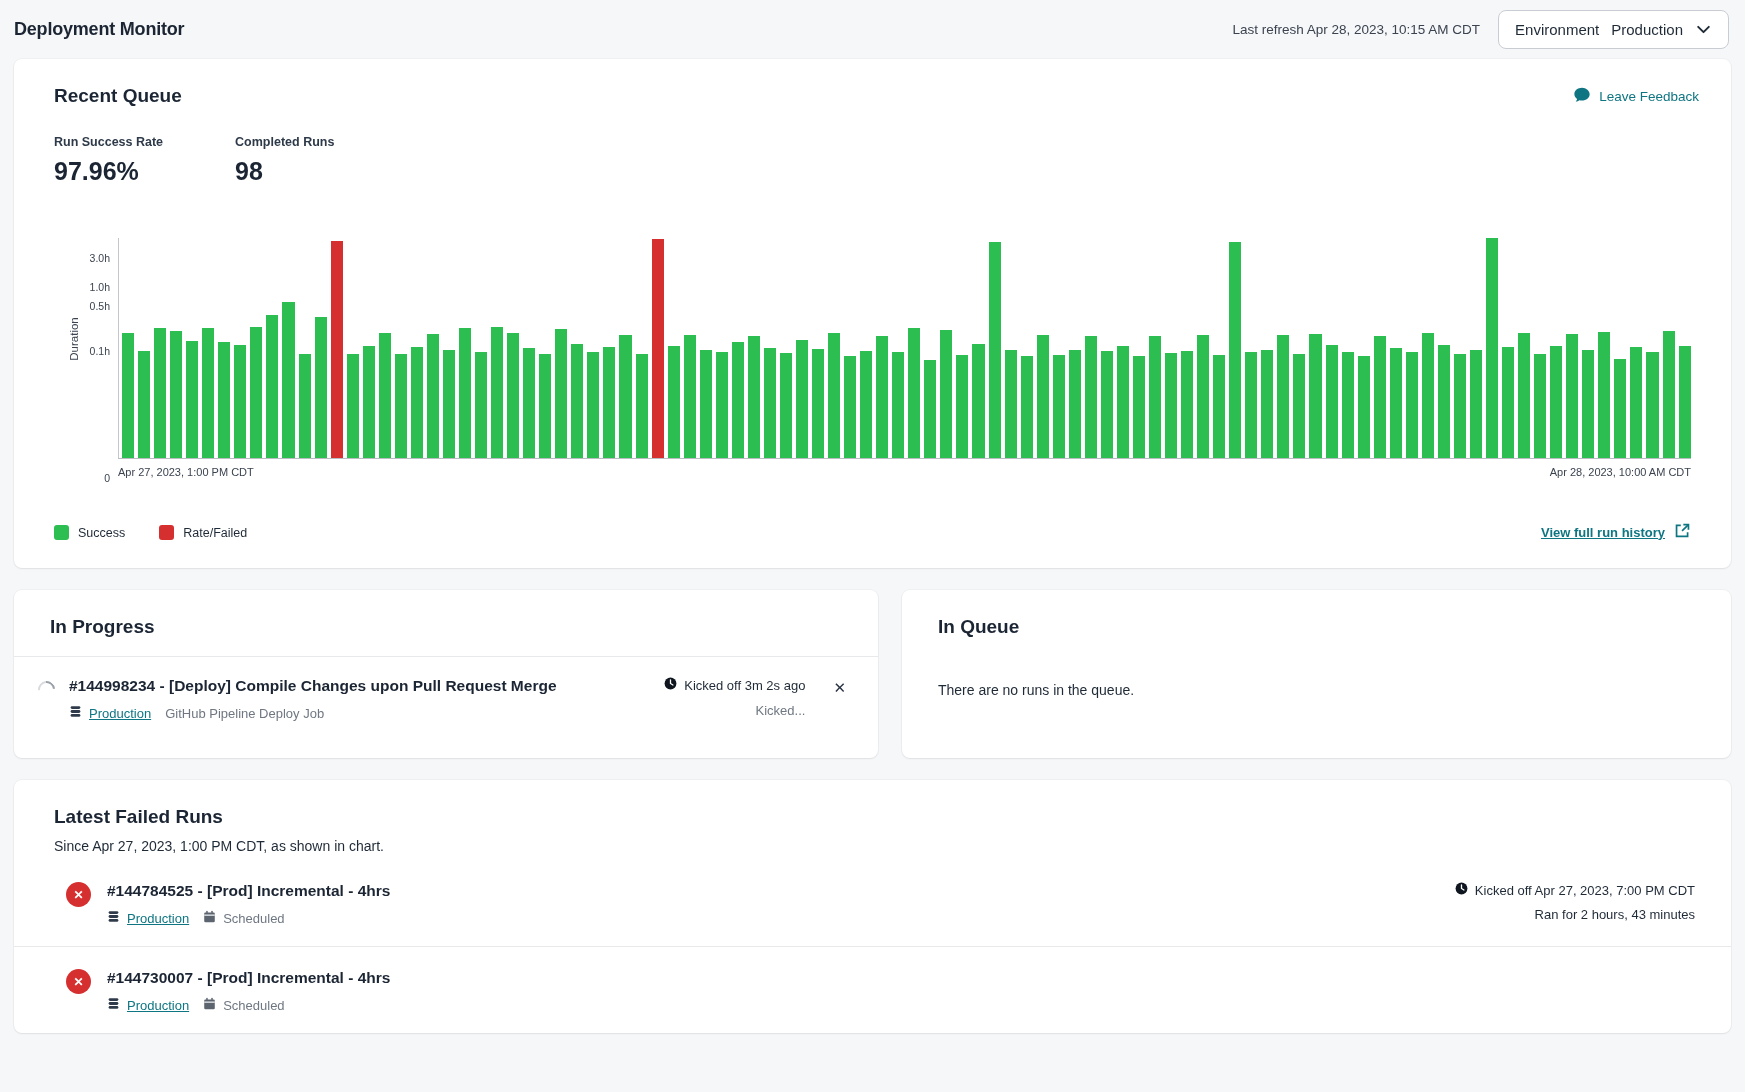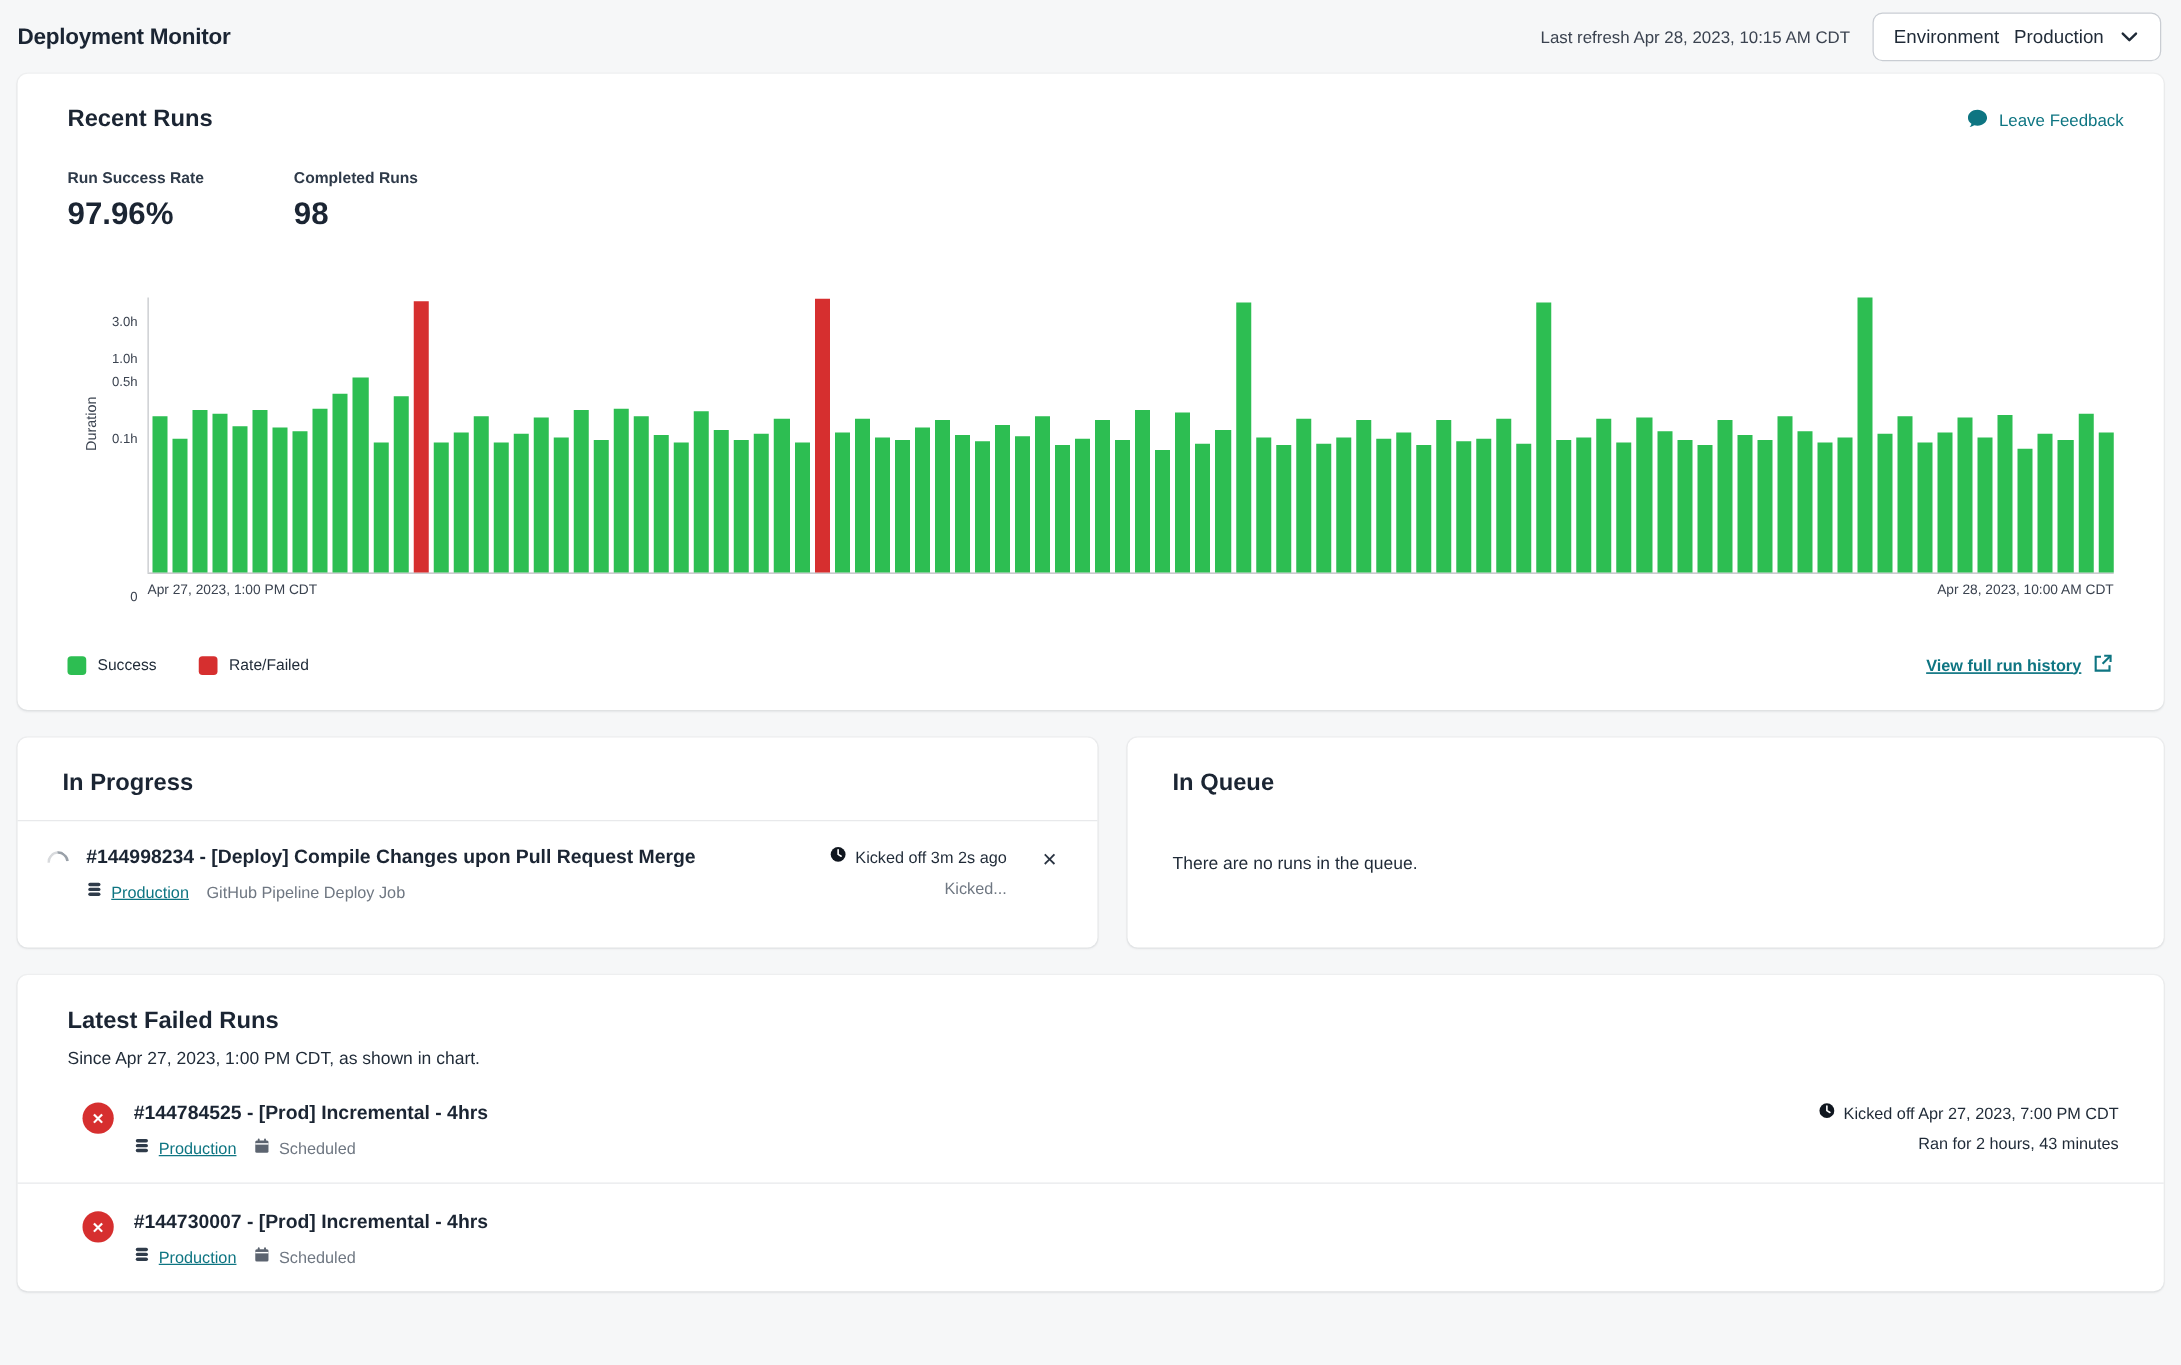--- a/index.html
+++ b/index.html
@@ -42,23 +42,23 @@
   }
   .plot { position: relative; height: 220px; border-left: 1px solid #c3c6ca; }
   .yticks { position: absolute; left: 12px; top: 0; bottom: 0; width: 50px; }
   .ytick { position: absolute; right: 6px; font-size: 10.5px; color: #3b4350; transform: translateY(50%); }
   .bars { display: flex; align-items: flex-end; gap: 4px; height: 220px; padding-left: 3px; }
   .bar { flex: 1; min-width: 6px; }
   .baseline { border-top: 1px solid #b9bcc0; }
   .xlabels { display: flex; justify-content: space-between; font-size: 11px; color: #3b4350; margin-top: 7px; }
   .chart-foot { display: flex; align-items: center; justify-content: space-between; padding: 44px 40px 26px 40px; }
   .legend { display: flex; align-items: center; gap: 34px; }
-  .legend-item { display: flex; align-items: center; gap: 9px; font-size: 12.5px; color: #1f2a37; }
+  .legend-item { display: flex; align-items: flex-end; gap: 9px; font-size: 12.5px; color: #1f2a37; }
   .swatch { width: 15px; height: 15px; border-radius: 3px; }
-  .history-link { display: flex; align-items: center; gap: 9px; color: #0e7582; font-size: 13px; font-weight: 700; cursor: pointer; text-decoration: underline; }
+  .history-link { display: flex; align-items: center; gap: 9px; color: #0e7582; font-size: 13px; font-weight: 700; cursor: pointer; }
   .history-link span { text-decoration: underline; }
   
   .mid-row { display: flex; gap: 24px; }
   .mid-row .card { margin-bottom: 0; }
   .card-inprogress { flex: 865; }
   .card-inqueue { flex: 830; }
   .mid-head { padding: 26px 36px 18px 36px; }
   .divider { border-top: 1px solid #e8e9eb; }
   .run-item { display: flex; align-items: flex-start; padding: 20px 28px 26px 24px; gap: 14px; }
   .spinner {
@@ -107,21 +107,21 @@
           </svg>
       </span>
     </div>
   </div>
 </div>
 
 <div class="content">
 
   <div class="card">
     <div class="card-head">
-      <h2>Recent Runs</h2>
+      <h2>Recent Queue</h2>
       <div class="feedback-link">
         <span>
           <svg width="18" height="18" viewBox="0 0 20 20">
               <path fill="#0e7582" d="M10 2C5.3 2 1.5 5.1 1.5 9c0 2.2 1.2 4.1 3.1 5.4-.2.9-.7 2.1-1.6 2.9 1.6-.1 3.1-.8 4.1-1.5.9.2 1.9.4 2.9.4 4.7 0 8.5-3.1 8.5-7S14.7 2 10 2z"></path>
             </svg>
         </span>
         <span>Leave Feedback</span>
       </div>
     </div>
 

